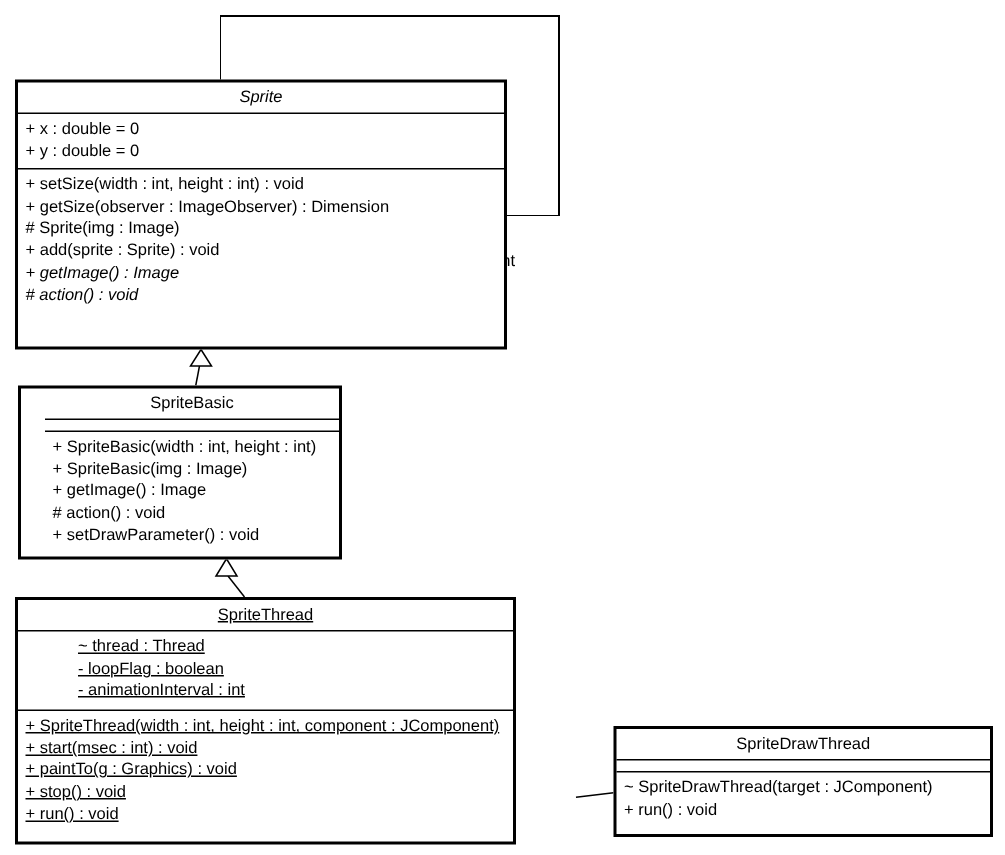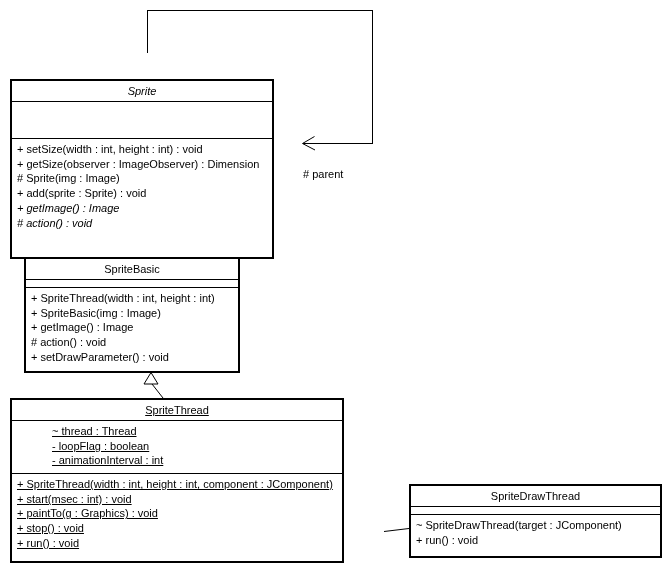--- a/index.html
+++ b/index.html
@@ -50,23 +50,23 @@
     border-bottom: none;
     flex: 1;
   }
   .member {
     line-height: 14.7px;
     white-space: nowrap;
   }
   .member.italic { font-style: italic; }
 
   
-  #c-sprite        { left: 10px;  top: 53px;  width: 264px; height: 180px; margin-top: 26px; }
+  #c-sprite        { left: 10px;  top: 53px;  width: 328px; height: 180px; }
   #c-sprite .attrs { height: 37px; }
-  #c-spritebasic        { left: 24px;  top: 257px; width: 216px; height: 116px; }
+  #c-spritebasic        { left: 12px;  top: 257px; width: 216px; height: 116px; padding-left: 16px; }
   #c-spritebasic .attrs { height: 8px; }
   #c-spritethread        { left: 10px;  top: 398px; width: 334px; height: 165px; text-decoration: underline; }
   #c-spritethread .attrs { height: 53px; padding-left: 40px; }
   #c-spritedraw        { left: 409px; top: 484px; width: 253px; height: 74px; }
   #c-spritedraw .attrs { height: 8px; }
 
   .edge-label {
     position: absolute;
     left: 303px;
     top: 168px;
@@ -91,36 +91,38 @@
     <polygon points="151,372.5 144,384 158,384" fill="#ffffff" stroke="#000000" stroke-width="1"></polygon>
 
     <line x1="384" y1="531.5" x2="409" y2="528.5" stroke="#000000" stroke-width="1"></line>
   </svg>
 
   <div class="edge-label"># parent</div>
 
   <div class="uml-class" id="c-sprite">
     <div class="uml-title italic">Sprite</div>
     <div class="compartment attrs">
+        <div class="member">+ x : double = 0</div>
+        <div class="member">+ y : double = 0</div>
       </div>
     <div class="compartment last">
         <div class="member">+ setSize(width : int, height : int) : void</div>
         <div class="member">+ getSize(observer : ImageObserver) : Dimension</div>
         <div class="member"># Sprite(img : Image)</div>
         <div class="member">+ add(sprite : Sprite) : void</div>
         <div class="member italic">+ getImage() : Image</div>
         <div class="member italic"># action() : void</div>
       </div>
   </div>
 
   <div class="uml-class" id="c-spritebasic">
     <div class="uml-title">SpriteBasic</div>
     <div class="compartment attrs"></div>
     <div class="compartment last">
-        <div class="member">+ SpriteThread(width : int, height : int)</div>
+        <div class="member">+ SpriteBasic(width : int, height : int)</div>
         <div class="member">+ SpriteBasic(img : Image)</div>
         <div class="member">+ getImage() : Image</div>
         <div class="member"># action() : void</div>
         <div class="member">+ setDrawParameter() : void</div>
       </div>
   </div>
 
   <div class="uml-class" id="c-spritethread">
     <div class="uml-title">SpriteThread</div>
     <div class="compartment attrs">

